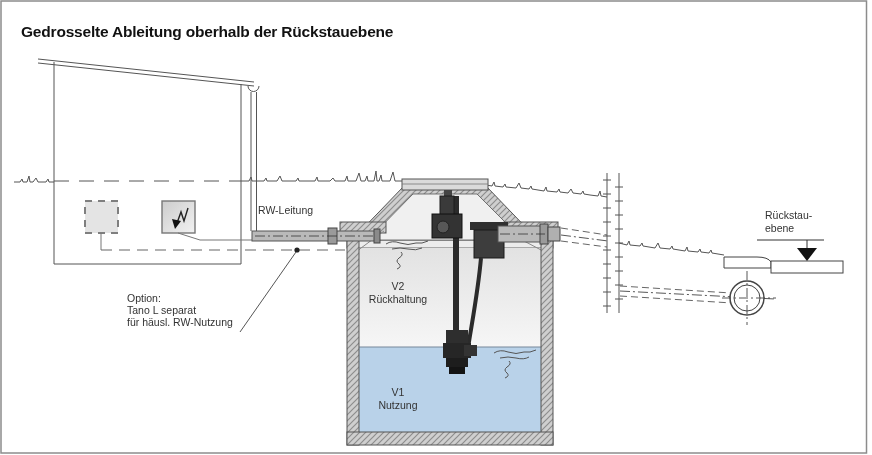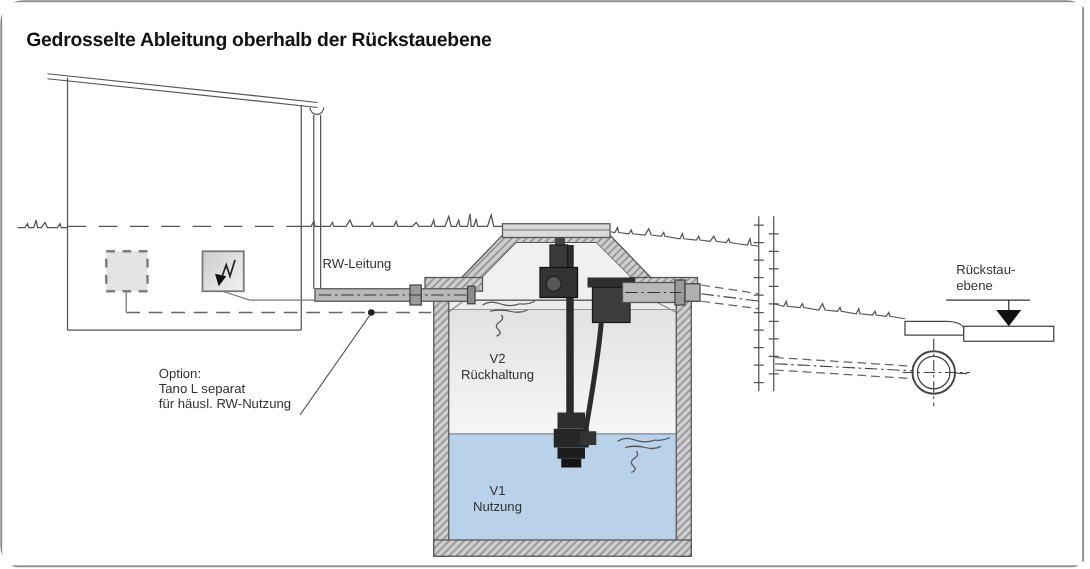--- a/index.html
+++ b/index.html
@@ -1,17 +1,17 @@
 <!DOCTYPE html>
 <html><head>
 <meta charset="utf-8">
 <style>
   html,body{margin:0;padding:0;background:#fff;}
   .stage{position:relative;width:872px;height:455px;background:#ffffff;overflow:hidden;
-         font-family:"Liberation Sans",sans-serif;border-radius:19px;}
+         font-family:"Liberation Sans",sans-serif;}
   svg{position:absolute;left:0;top:0;}
   text{font-family:"Liberation Sans",sans-serif;fill:#333;}
   .title{font-size:15.5px;font-weight:bold;fill:#111;letter-spacing:-0.2px;}
   .lbl{font-size:10.5px;}
   .lblc{font-size:10.5px;text-anchor:middle;}
 </style>
 </head>
 <body>
 
 <div class="stage">

